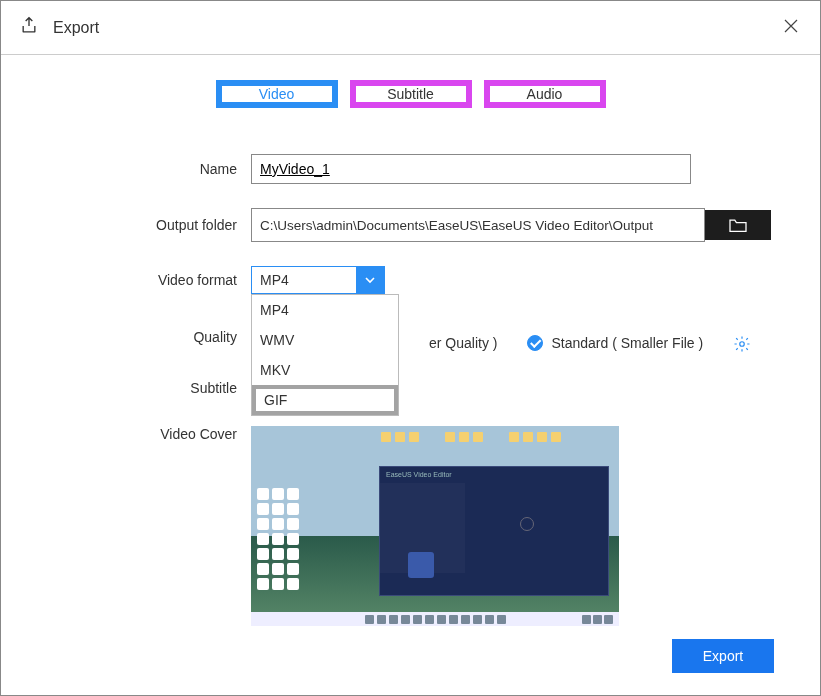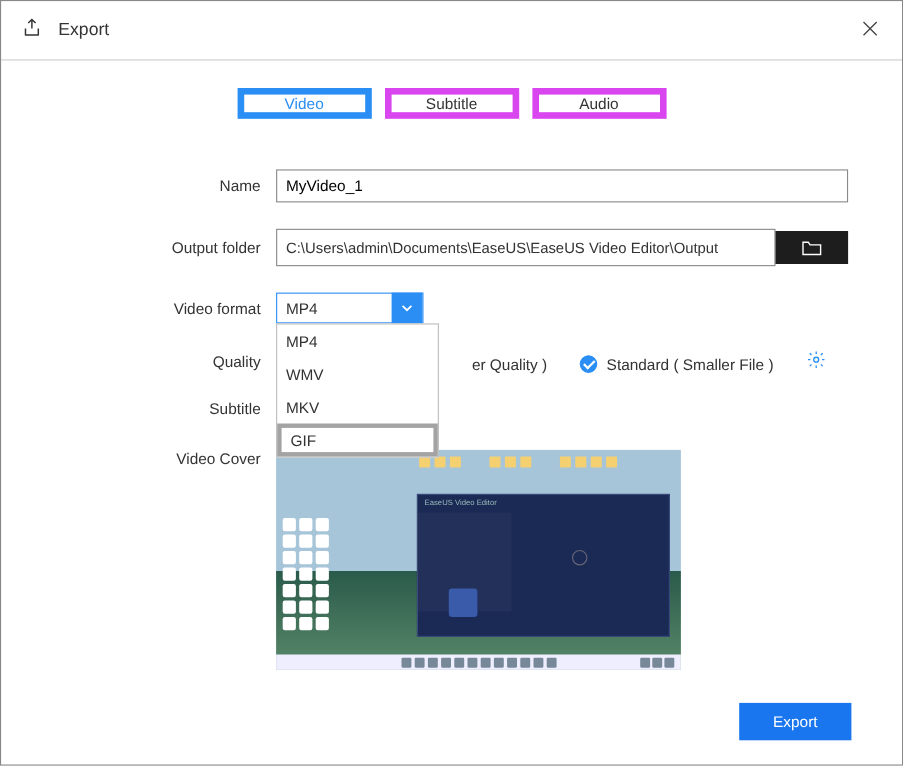--- a/index.html
+++ b/index.html
@@ -12,32 +12,32 @@
 .content { padding: 25px 40px 0 40px; }
 
 .tabs { display: flex; justify-content: center; gap: 12px; margin-bottom: 46px; }
 .tab { width: 122px; height: 28px; border: 6px solid #d946ef; display: flex; align-items: center; justify-content: center; cursor: pointer; font-size: 14px; }
 .tab.active { border-color: #2a8ef4; color: #2a8ef4; }
 
 .field-row { display: flex; align-items: center; margin-bottom: 24px; }
 .field-label { width: 210px; text-align: right; padding-right: 14px; font-size: 14px; }
 .field-body { flex: 1; display: flex; align-items: center; position: relative; }
 
-.text-input { width: 520px; height: 30px; border: 1px solid #888; padding: 0 8px; font-size: 14px; }
+.text-input { width: 440px; height: 30px; border: 1px solid #888; padding: 0 8px; font-size: 14px; text-decoration: underline; }
 .path-text { width: 454px; height: 30px; border: 1px solid #888; padding: 16px 8px; display: flex; align-items: center; font-size: 13.5px; overflow: hidden; white-space: nowrap; }
 .browse-btn { width: 66px; height: 30px; background: #1d1d1d; display: flex; align-items: center; justify-content: center; cursor: pointer; }
 
 .format-select { width: 134px; height: 28px; border: 1px solid #2a8ef4; display: flex; align-items: center; position: relative; }
 .format-select .sel-text { padding-left: 8px; flex: 1; }
 .format-select .chev { width: 28px; height: 28px; background: #2a8ef4; display: flex; align-items: center; justify-content: center; }
 .dropdown { position: absolute; top: 27px; left: -1px; width: 148px; background: #fff; border: 1px solid #bbb; z-index: 10; }
 .dropdown-item { height: 30px; display: flex; align-items: center; padding-left: 8px; cursor: pointer; font-size: 14px; }
 .dropdown-item.highlight { border: 4px solid #a3a3a3; height: 30px; }
 
-.quality-opts { display: flex; align-items: flex-end; gap: 30px; }
+.quality-opts { display: flex; align-items: flex-start; gap: 30px; margin-top: 17px; }
 .radio { width: 16px; height: 16px; border-radius: 50%; border: 1px solid #999; display: inline-flex; align-items: center; justify-content: center; margin-right: 8px; }
 .radio.checked { background: #2a8ef4; border-color: #2a8ef4; }
 .radio.checked::after { content: ''; width: 4px; height: 8px; border-right: 2px solid #fff; border-bottom: 2px solid #fff; transform: rotate(45deg) translateY(-1px); }
 .quality-label-group { display: inline-flex; align-items: center; }
 .gear { color: #2a8ef4; cursor: pointer; }
 
 .video-cover { width: 368px; height: 200px; background: linear-gradient(180deg,#a7c5d9 0%,#a7c5d9 55%,#2a5a4a 55%,#5a8a6a 100%); position: relative; overflow: hidden; margin-top: 6px; }
 .video-cover .overlay-window { position:absolute; left:128px; top:40px; width:230px; height:130px; background:#1b2a55; border:1px solid #3a4a7a; }
 .video-cover .ov-title { position:absolute; top:4px; left:6px; color:#9bb; font-size:7px; }
 .video-cover .ov-left { position:absolute; left:0; top:16px; width:85px; height:90px; background:rgba(255,255,255,0.03); }

